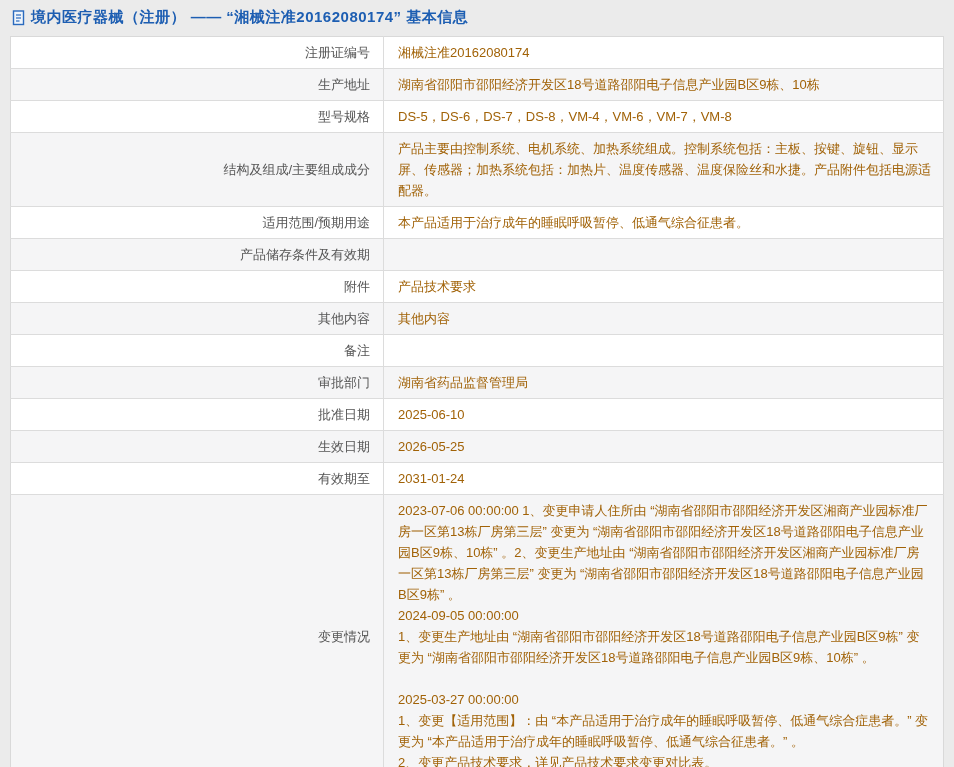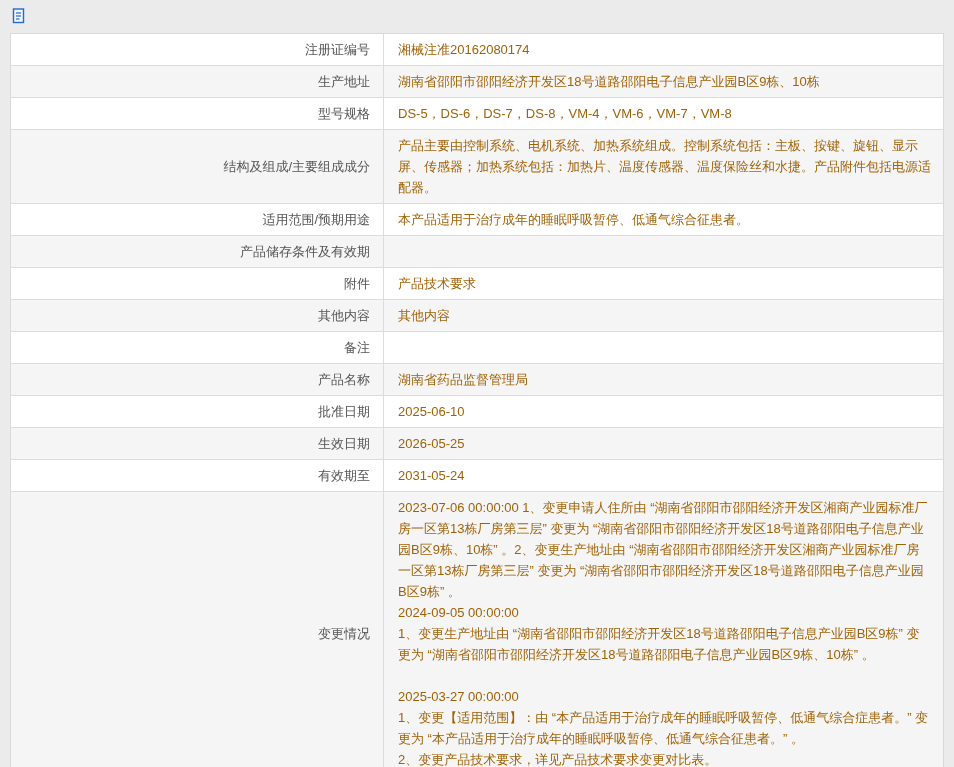--- a/index.html
+++ b/index.html
@@ -56,20 +56,21 @@
 <div class="page">
   <div class="header">
     <span class="doc-icon">
       <svg width="14" height="16" viewBox="0 0 14 16">
         <rect x="1.5" y="1" width="10" height="13.5" fill="#eef4fb" stroke="#2a6abe" stroke-width="1.4"></rect>
         <line x1="4" y1="5" x2="9" y2="5" stroke="#2a6abe" stroke-width="1.2"></line>
         <line x1="4" y1="8" x2="9" y2="8" stroke="#2a6abe" stroke-width="1.2"></line>
         <line x1="4" y1="11" x2="7.5" y2="11" stroke="#2a6abe" stroke-width="1.2"></line>
       </svg>
     </span>
+    <span class="title">境内医疗器械（注册） —— “湘械注准20162080174” 基本信息</span>
   </div>
 
   <table class="info-table">
     <tbody id="rows">
         <tr>
           <td class="label-cell">注册证编号</td>
           <td class="value-cell">湘械注准20162080174</td>
         </tr>
         <tr class="alt">
           <td class="label-cell">生产地址</td>
@@ -97,34 +98,34 @@
         </tr>
         <tr class="alt">
           <td class="label-cell">其他内容</td>
           <td class="value-cell">其他内容</td>
         </tr>
         <tr>
           <td class="label-cell">备注</td>
           <td class="value-cell"></td>
         </tr>
         <tr class="alt">
-          <td class="label-cell">产品名称</td>
+          <td class="label-cell">审批部门</td>
           <td class="value-cell">湖南省药品监督管理局</td>
         </tr>
         <tr>
           <td class="label-cell">批准日期</td>
           <td class="value-cell">2025-06-10</td>
         </tr>
         <tr class="alt">
           <td class="label-cell">生效日期</td>
           <td class="value-cell">2026-05-25</td>
         </tr>
         <tr>
           <td class="label-cell">有效期至</td>
-          <td class="value-cell">2031-05-24</td>
+          <td class="value-cell">2031-01-24</td>
         </tr>
         <tr class="alt">
           <td class="label-cell">变更情况</td>
           <td class="value-cell">2023-07-06 00:00:00 1、变更申请人住所由 “湖南省邵阳市邵阳经济开发区湘商产业园标准厂房一区第13栋厂房第三层” 变更为 “湖南省邵阳市邵阳经济开发区18号道路邵阳电子信息产业园B区9栋、10栋” 。2、变更生产地址由 “湖南省邵阳市邵阳经济开发区湘商产业园标准厂房一区第13栋厂房第三层” 变更为 “湖南省邵阳市邵阳经济开发区18号道路邵阳电子信息产业园B区9栋” 。
 2024-09-05 00:00:00
 1、变更生产地址由 “湖南省邵阳市邵阳经济开发区18号道路邵阳电子信息产业园B区9栋” 变更为 “湖南省邵阳市邵阳经济开发区18号道路邵阳电子信息产业园B区9栋、10栋” 。
 
 2025-03-27 00:00:00
 1、变更【适用范围】：由 “本产品适用于治疗成年的睡眠呼吸暂停、低通气综合症患者。” 变更为 “本产品适用于治疗成年的睡眠呼吸暂停、低通气综合征患者。” 。
 2、变更产品技术要求，详见产品技术要求变更对比表。</td>

